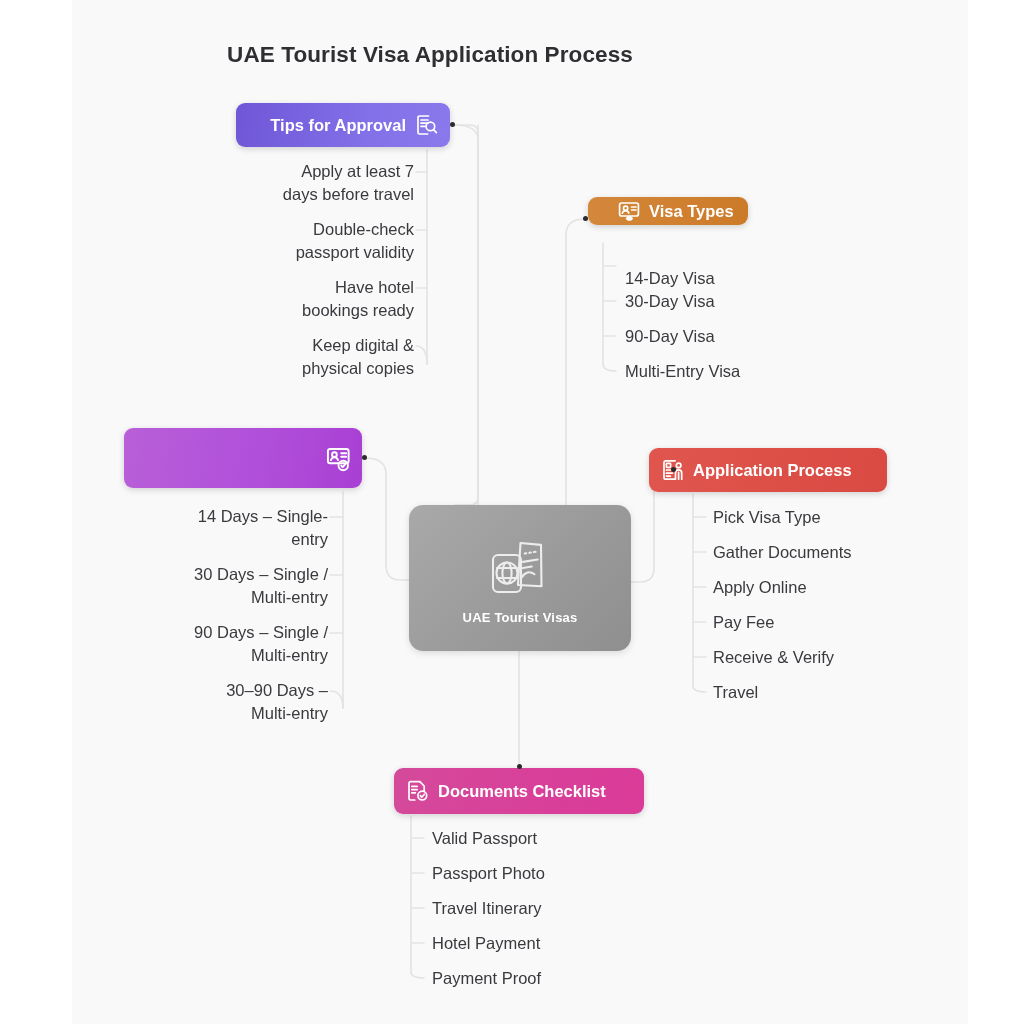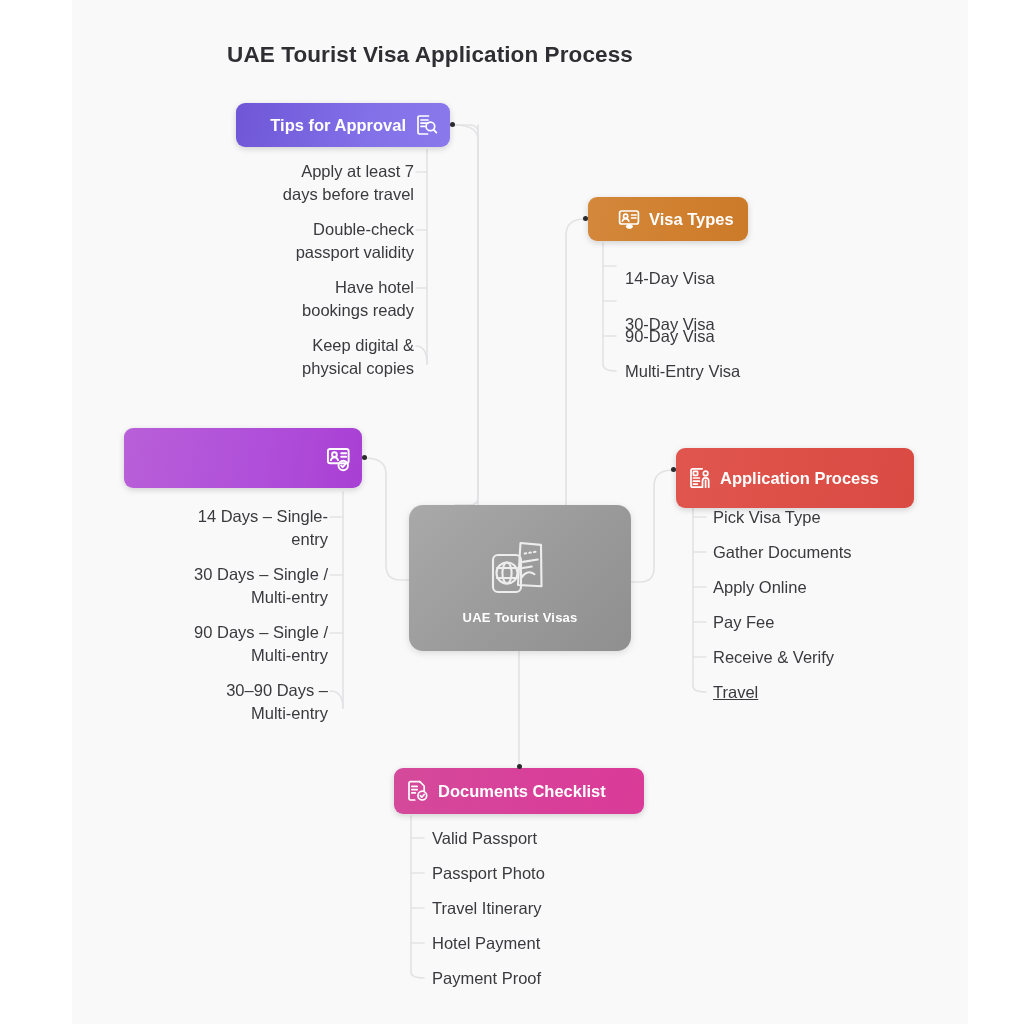--- a/index.html
+++ b/index.html
@@ -79,34 +79,34 @@
   .badge .bi { flex: 0 0 auto; display: flex; align-items: center; }
   .badge .bt { line-height: 1.12; }
 
   
   #badge-tips {
     left: 236px; top: 103px; width: 214px; height: 44px;
     background: linear-gradient(100deg, #6f56d6 0%, #8270e8 60%, #8a79ec 100%);
     justify-content: flex-end;
   }
   #badge-types {
-    left: 588px; top: 197px; width: 160px; height: 44px;
+    left: 588px; top: 197px; width: 160px; height: 28px;
     background: linear-gradient(100deg, #d4883c 0%, #d0802f 55%, #cb7a28 100%);
     justify-content: flex-start;
     padding-left: 29px;
   }
   #badge-validity {
     left: 124px; top: 428px; width: 238px; height: 60px;
     background: linear-gradient(100deg, #b95fd8 0%, #b050da 55%, #a93fd4 100%);
     justify-content: flex-end;
     padding: 6px 10px;
   }
   #badge-validity .bt { text-align: right; }
   #badge-process {
-    left: 676px; top: 448px; width: 238px; height: 60px;
+    left: 649px; top: 448px; width: 238px; height: 44px;
     background: linear-gradient(100deg, #e0564e 0%, #dc4f47 55%, #d94a43 100%);
     justify-content: flex-start;
   }
   #badge-docs {
     left: 394px; top: 768px; width: 250px; height: 46px;
     background: linear-gradient(100deg, #d44a9a 0%, #d8409a 55%, #da3b98 100%);
     justify-content: flex-start;
   }
 
   
@@ -240,21 +240,21 @@
         <path d="M14.6 8h4.4M14.6 11h4.4"></path>
         <path d="M9.6 19.4c1.4-2 4.2-2 5.6 0-1.4 2-4.2 2-5.6 0z"></path>
         <circle cx="12.4" cy="19.4" r="1"></circle>
       </svg>
     </span>
     <span class="bt">Visa Types</span>
   </div>
   <div class="dot" style="left:583px; top:216px;"></div>
   <div class="leaves right" style="left:625px; top:255px; width:200px;">
     <div class="leaf" style="top:12px;   width:200px;">14-Day Visa</div>
-    <div class="leaf" style="top:35px;  width:200px;margin-top:23px;">30-Day Visa</div>
+    <div class="leaf" style="top:35px;  width:200px;">30-Day Visa</div>
     <div class="leaf" style="top:70px;  width:200px;">90-Day Visa</div>
     <div class="leaf" style="top:105px; width:200px;">Multi-Entry Visa</div>
   </div>
 
   <div class="badge" id="badge-validity">
     <span class="bi">
       <svg width="27" height="27" viewBox="0 0 24 24" fill="none" stroke="#ffffff" stroke-width="1.7" stroke-linecap="round" stroke-linejoin="round">
         <rect x="2.6" y="3.6" width="18.4" height="12.6" rx="2"></rect>
         <circle cx="8.4" cy="8.6" r="2.1"></circle>
         <path d="M5.2 13.5c.5-1.6 1.8-2.5 3.2-2.5s2.7.9 3.2 2.5"></path>
@@ -289,21 +289,21 @@
     </span>
     <span class="bt">Application Process</span>
   </div>
   <div class="dot" style="left:671px; top:467px;"></div>
   <div class="leaves right" style="left:713px; top:506px; width:220px;">
     <div class="leaf" style="top:0px;   width:220px;">Pick Visa Type</div>
     <div class="leaf" style="top:35px;  width:220px;">Gather Documents</div>
     <div class="leaf" style="top:70px;  width:220px;">Apply Online</div>
     <div class="leaf" style="top:105px; width:220px;">Pay Fee</div>
     <div class="leaf" style="top:140px; width:220px;">Receive &amp; Verify</div>
-    <div class="leaf" style="top:175px; width:220px;text-decoration:underline;">Travel</div>
+    <div class="leaf" style="top:175px; width:220px;">Travel</div>
   </div>
 
   <div class="badge" id="badge-docs">
     <span class="bi">
       <svg width="24" height="24" viewBox="0 0 24 24" fill="none" stroke="#ffffff" stroke-width="1.7" stroke-linecap="round" stroke-linejoin="round">
         <path d="M13.8 2.6H4.6A1.6 1.6 0 003 4.2v15.2a1.6 1.6 0 001.6 1.6h4.2"></path>
         <path d="M13.8 2.6l4.4 4.4v5"></path>
         <path d="M5.8 7.4h5.4M5.8 10.6h5.4M5.8 13.8h3.6"></path>
         <circle cx="16.3" cy="16.6" r="4.4"></circle>
         <path d="M14.4 16.7l1.4 1.5 2.6-2.9"></path>

